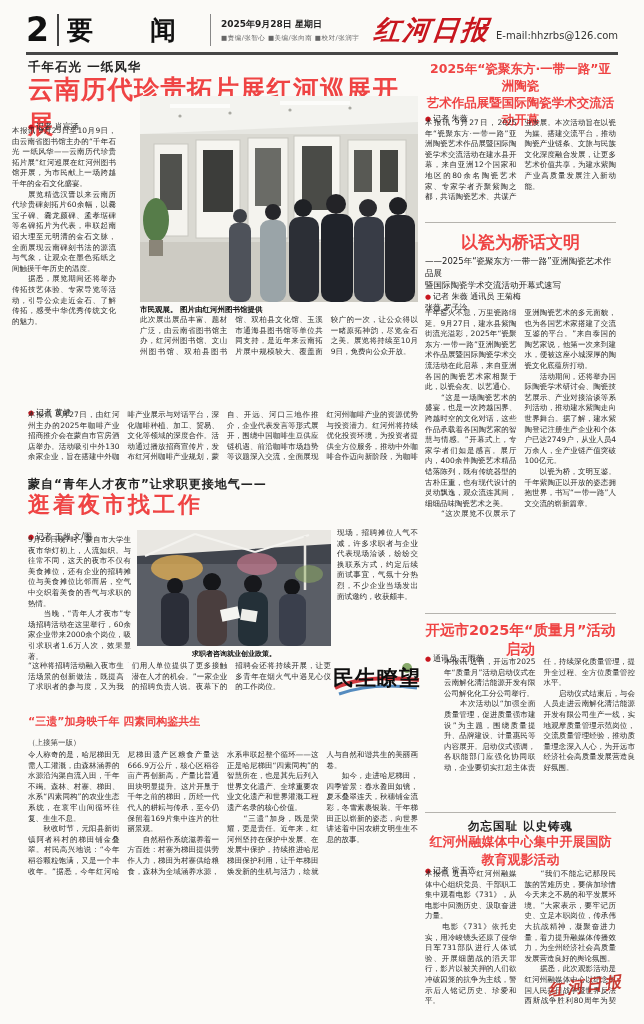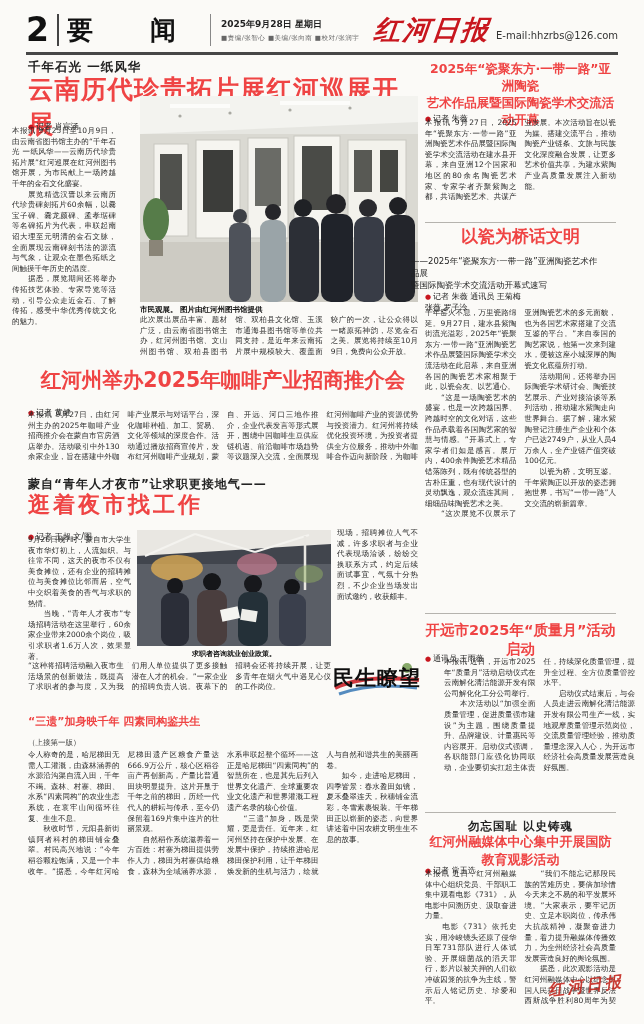--- a/index.html
+++ b/index.html
@@ -114,21 +114,20 @@
         <circle cx="228" cy="112" r="9" fill="#2a2a2e"></circle>
           <rect x="214" y="121" width="30" height="85" rx="10" fill="#383c46"></rect>
         <circle cx="258" cy="110" r="9" fill="#1f2024"></circle>
           <rect x="245" y="119" width="30" height="87" rx="10" fill="#23252b"></rect>
       </g>
     </svg>
   </div>
   <div class="abs caption" style="left:140px;top:305px;width:278px">市民观展。 图片由红河州图书馆提供</div>
   <div class="abs bodytext cols3" style="left:140px;top:315px;width:278px;height:45px">此次展出展品丰富、题材广泛，由云南省图书馆主办，红河州图书馆、文山州图书馆、双柏县图书馆、双柏县文化馆、玉溪市通海县图书馆等单位共同支持，是近年来云南拓片展中规模较大、覆盖面较广的一次，让公众得以一睹原拓神韵，尽览金石之美。展览将持续至10月9日，免费向公众开放。</div>
 
-  <div class="abs headline center" style="left:28px;top:366px;width:390px;font-size:20.5px">红河州举办2025年咖啡产业招商推介会</div>
   <div class="abs byline" style="left:28px;top:398px">
     <span class="dot">●</span><span>记者 黄健</span>
   </div>
   <div class="abs bodytext cols4" style="left:28px;top:410px;width:390px;height:54px">本报讯 9月27日，由红河州主办的2025年咖啡产业招商推介会在蒙自市官房酒店举办。活动吸引中外130余家企业，旨在搭建中外咖啡产业展示与对话平台，深化咖啡种植、加工、贸易、文化等领域的深度合作。活动通过播放招商宣传片，发布红河州咖啡产业规划，蒙自、开远、河口三地作推介，企业代表发言等形式展开，围绕中国咖啡生豆供应链机遇、前沿咖啡市场趋势等议题深入交流，全面展现红河州咖啡产业的资源优势与投资潜力。红河州将持续优化投资环境，为投资者提供全方位服务，推动中外咖啡合作迈向新阶段，为咖啡产业国际化发展注入新动能。</div>
 
   <div class="abs kicker" style="left:28px;top:476px;font-size:12px">蒙自“青年人才夜市”让求职更接地气——</div>
   <div class="abs headline" style="left:28px;top:490px;font-size:22px;letter-spacing:3px">逛着夜市找工作</div>
   <div class="abs byline" style="left:28px;top:522px">
     <span class="dot">●</span><span>记者 王超 文/图</span>
   </div>
@@ -185,22 +184,22 @@
 
   <div class="abs headline center" style="left:425px;top:60px;width:191px;font-size:12.5px;line-height:17px;white-space:pre-line">2025年“瓷聚东方·一带一路”亚洲陶瓷
 艺术作品展暨国际陶瓷学术交流活动开幕</div>
   <div class="abs byline" style="left:425px;top:104px">
     <span class="dot">●</span><span>记者 朱薇</span>
   </div>
   <div class="abs bodytext cols2" style="left:425px;top:118px;width:191px;height:98px">本报讯 9月27日，2025年“瓷聚东方·一带一路”亚洲陶瓷艺术作品展暨国际陶瓷学术交流活动在建水县开幕，来自亚洲12个国家和地区的80余名陶瓷艺术家、专家学者齐聚紫陶之都，共话陶瓷艺术、共谋产业发展。本次活动旨在以瓷为媒、搭建交流平台，推动陶瓷产业链条、文旅与民族文化深度融合发展，让更多艺术价值共享，为建水紫陶产业高质量发展注入新动能。</div>
 
   <div class="divider" style="left:425px;top:222px"></div>
 
-  <div class="abs headline center" style="left:425px;top:225px;width:191px;font-size:17px">以瓷为桥话文明</div>
-  <div class="abs" style="left:411px;top:255px;width:191px;font-size:8.5px;line-height:12px;color:#222;white-space:pre-line">——2025年“瓷聚东方·一带一路”亚洲陶瓷艺术作品展
+  <div class="abs headline center" style="left:425px;top:231px;width:191px;font-size:17px">以瓷为桥话文明</div>
+  <div class="abs" style="left:425px;top:255px;width:191px;font-size:8.5px;line-height:12px;color:#222;white-space:pre-line">——2025年“瓷聚东方·一带一路”亚洲陶瓷艺术作品展
 暨国际陶瓷学术交流活动开幕式速写</div>
   <div class="abs byline" style="left:425px;top:282px;width:110px">
     <span class="dot">●</span><span>记者 朱薇 通讯员 王菊梅
 张薇 罗子泠</span>
   </div>
   <div class="abs bodytext cols2" style="left:425px;top:308px;width:191px;height:300px">千年窑火不息，万里瓷路绵延。9月27日，建水县紫陶街流光溢彩，2025年“瓷聚东方·一带一路”亚洲陶瓷艺术作品展暨国际陶瓷学术交流活动在此启幕，来自亚洲各国的陶瓷艺术家相聚于此，以瓷会友、以艺通心。
 　　“这是一场陶瓷艺术的盛宴，也是一次跨越国界、跨越时空的文化对话，这些作品承载着各国陶艺家的智慧与情感。”开幕式上，专家学者们如是感言。展厅内，400余件陶瓷艺术精品错落陈列，既有传统器型的古朴庄重，也有现代设计的灵动飘逸，观众流连其间，细细品味陶瓷艺术之美。
 　　“这次展览不仅展示了亚洲陶瓷艺术的多元面貌，也为各国艺术家搭建了交流互鉴的平台。”来自泰国的陶艺家说，他第一次来到建水，便被这座小城深厚的陶瓷文化底蕴所打动。
 　　活动期间，还将举办国际陶瓷学术研讨会、陶瓷技艺展示、产业对接洽谈等系列活动，推动建水紫陶走向世界舞台。据了解，建水紫陶登记注册生产企业和个体户已达2749户，从业人员4万余人，全产业链产值突破100亿元。
 　　以瓷为桥，文明互鉴。千年紫陶正以开放的姿态拥抱世界，书写“一带一路”人文交流的崭新篇章。</div>

